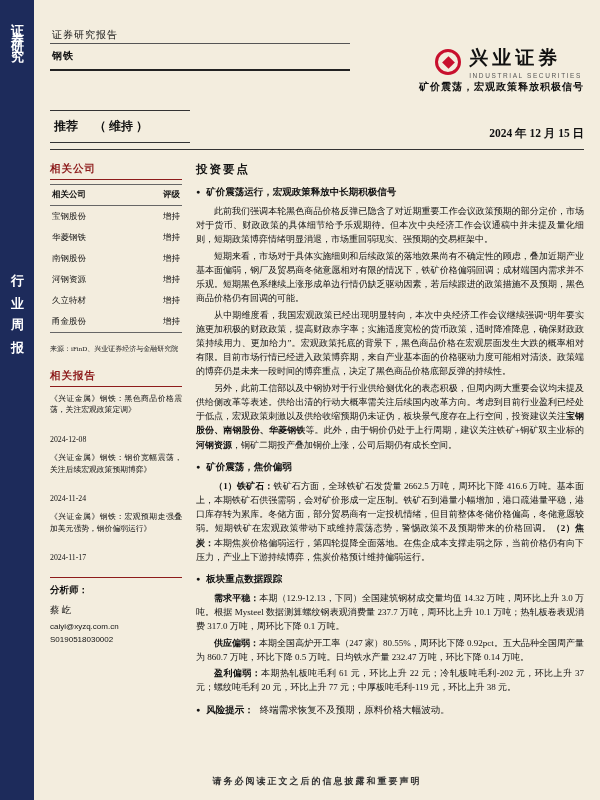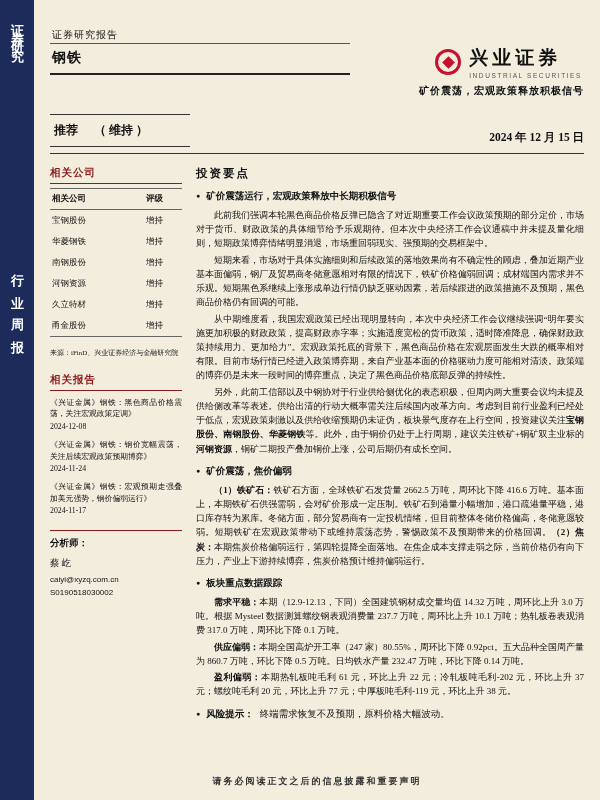--- a/index.html
+++ b/index.html
@@ -12,21 +12,21 @@
   .strip-label { position:absolute; left:50%; transform:translateX(-50%); color:#fff;
                  writing-mode:vertical-lr; text-orientation:upright; font-weight:bold; font-size:13px; }
   .strip-label.top { top:14px; letter-spacing:8px; }
   .strip-label.mid { top:264px; letter-spacing:22px; }
 
   .content { position:absolute; left:34px; top:0; right:0; bottom:0; padding:28px 16px 0 16px; }
 
   
   .hdr { position:relative; }
   .report-type { font-size:10px; font-weight:normal; width:300px; padding:0 2px 1px 2px; border-bottom:1px solid #555; letter-spacing:1px; }
-  .industry { font-size:14px; font-weight:bold; width:300px; padding:5px 2px 6px 2px; border-bottom:2px solid #222; letter-spacing:1px; }
+  .industry { font-size:10px; font-weight:bold; width:300px; padding:5px 2px 6px 2px; border-bottom:2px solid #222; letter-spacing:1px; }
   .brand { position:absolute; top:17px; right:2px; display:flex; align-items:center; gap:8px; }
   .logo-ring { width:26px; height:26px; border:3px solid #c8102e; border-radius:50%; display:flex; align-items:center; justify-content:center; }
   .logo-core { width:9px; height:9px; background:#c8102e; transform:rotate(45deg); }
   .brand-cn { font-size:19px; font-weight:bold; letter-spacing:4px; color:#111; }
   .brand-en { font-size:6.5px; letter-spacing:1.6px; color:#555; font-family:"Liberation Sans", sans-serif; margin-top:1px; }
 
   .doc-title { margin:9px 0 0 120px; text-align:right; font-size:10px; font-weight:bold; letter-spacing:1px; }
 
   .meta-row { display:flex; margin-top:16px; align-items:flex-end; }
   .rating-box { width:140px; border-top:1.3px solid #333; border-bottom:1.3px solid #333;
@@ -37,28 +37,28 @@
   
   .bodyrow { display:flex; gap:14px; margin-top:12px; }
   .leftcol { width:132px; flex:none; }
   .rightcol { flex:1; }
 
   .side-title { color:#8d1b1b; font-weight:bold; font-size:10.5px; padding-bottom:3px;
                 border-bottom:1.5px solid #8d1b1b; letter-spacing:1px; }
   table.companies { width:100%; border-collapse:collapse; font-size:8.5px; margin-top:4px; }
   table.companies th { border-top:1px solid #666; border-bottom:1px solid #666; padding:4px 2px; font-weight:bold; }
   table.companies th:first-child, table.companies td:first-child { text-align:left; }
-  table.companies th:last-child, table.companies td:last-child { text-align:left; width:38px; }
+  table.companies th:last-child, table.companies td:last-child { text-align:right; width:38px; }
   table.companies td { padding:4.5px 2px; }
   table.companies tr:last-child td { border-bottom:1px solid #666;margin-left:12px; }
   .source { font-size:7px; color:#222; line-height:1.4; margin-top:12px; }
 
   .reports { margin-top:14px; }
   .report-item { font-size:7.8px; line-height:1.5; margin-top:6px; text-align:justify; }
-  .report-item .rdate { display:block; margin-top:1px; }
+  .report-item .rdate { display:block; margin-top:18px; }
 
   .analyst-block { margin-top:13px; border-top:1.5px solid #8d1b1b; padding-top:6px; }
   .analyst-label { font-size:9.5px; font-weight:bold; }
   .analyst-name { font-size:9.5px; margin-top:7px; letter-spacing:2px; }
   .analyst-email { font-size:8px; margin-top:5px; font-family:"Liberation Sans", sans-serif; color:#111; text-decoration:none; display:block; }
   .analyst-sac { font-size:8px; margin-top:4px; font-family:"Liberation Sans", sans-serif; }
 
   .section-title { font-size:11.5px; font-weight:bold; letter-spacing:2px; }
   .bullet-head { display:flex; align-items:baseline; gap:6px; font-weight:bold; font-size:9.5px; margin:9px 0 5px 0; }
   .bullet-head .dot { font-size:7px; flex:none; transform:translateY(-1px); }

